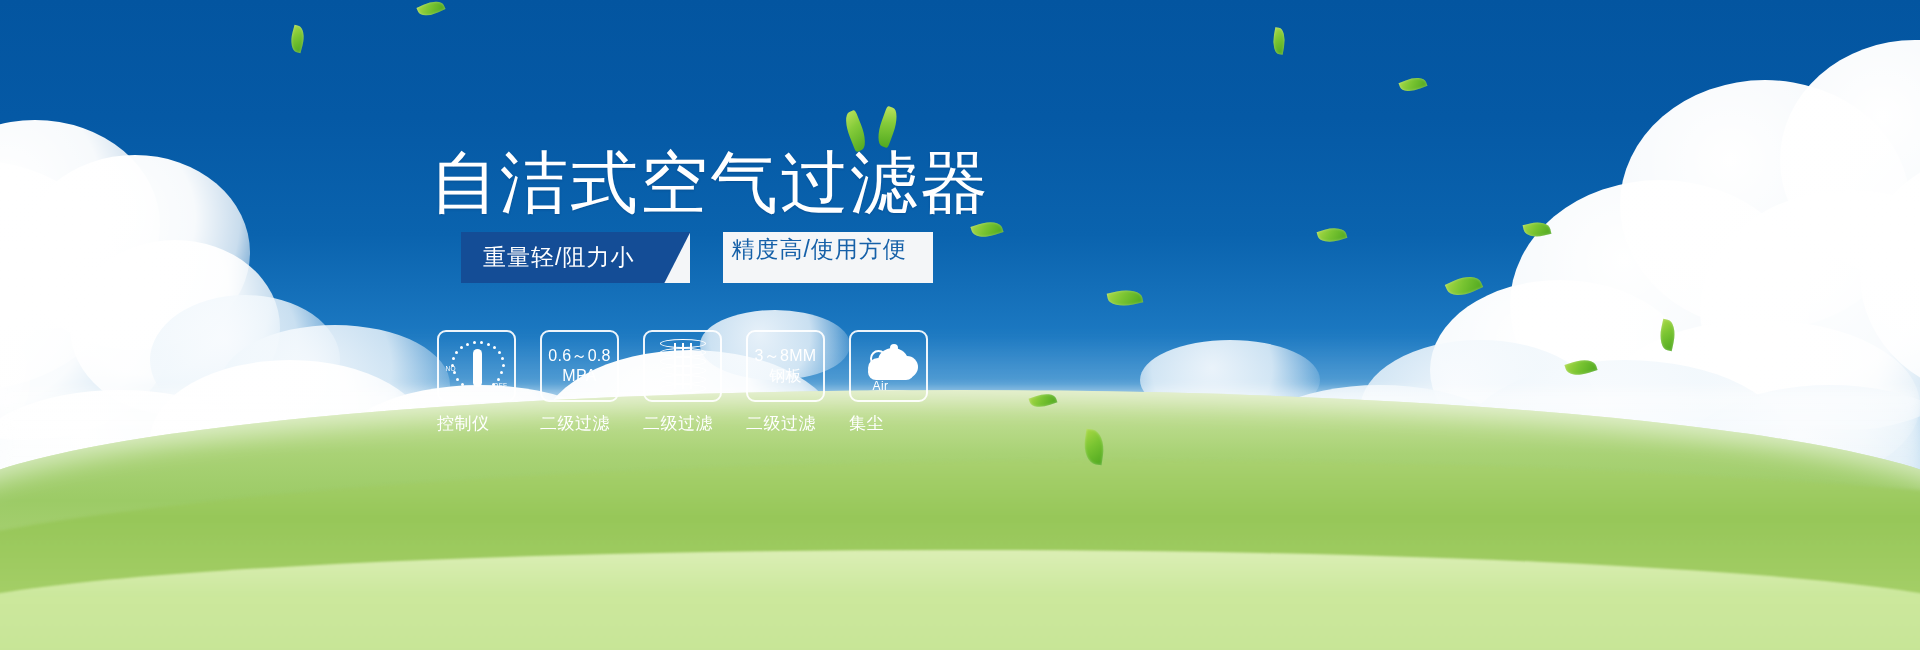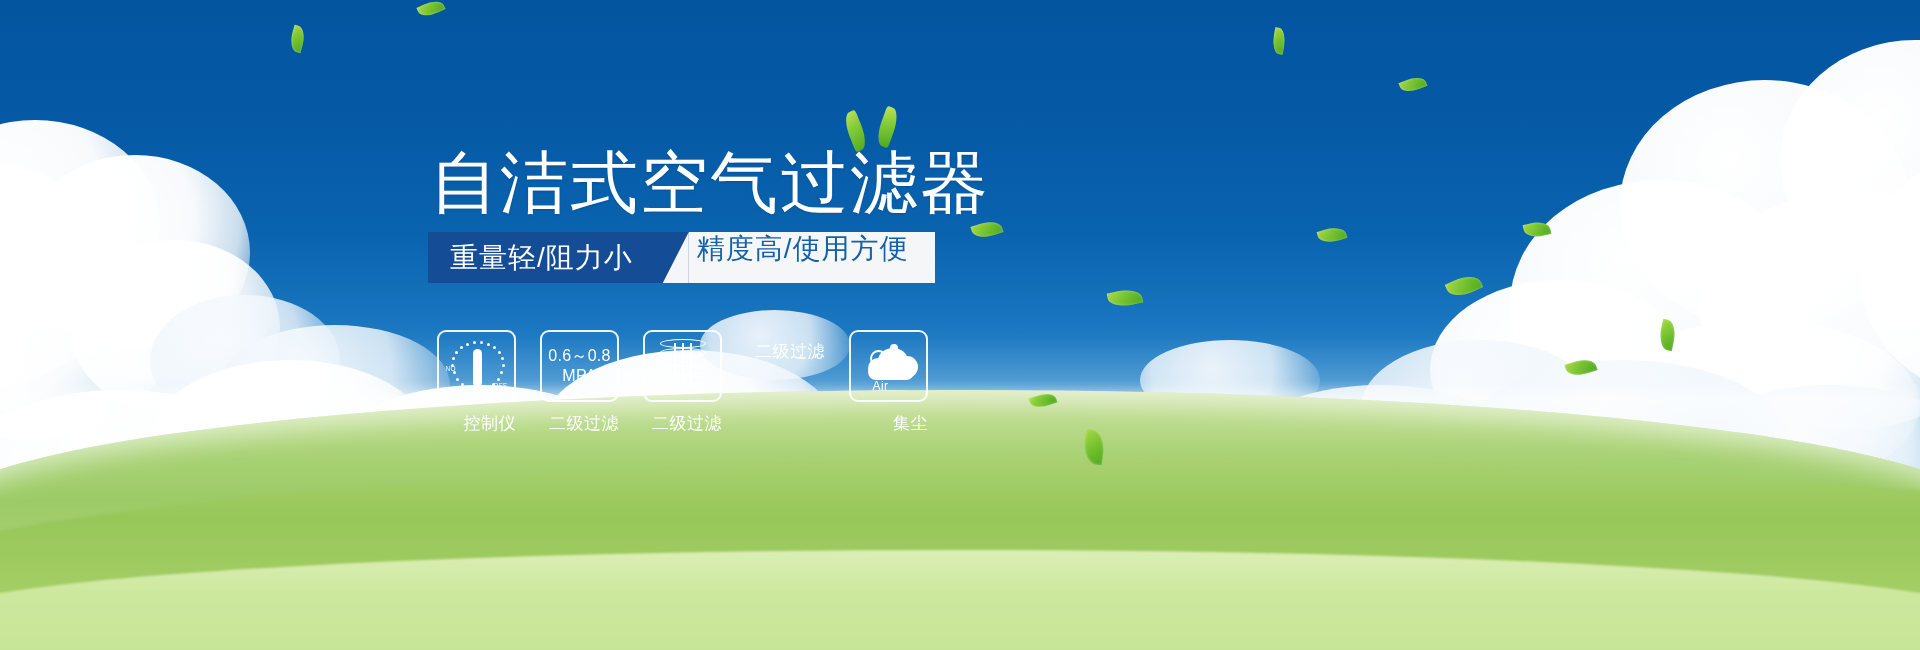--- a/index.html
+++ b/index.html
@@ -171,23 +171,24 @@
     position: absolute;
     left: 428px;
     top: 232px;
     height: 51px;
     display: flex;
     align-items: stretch;
   }
   .subbar .seg {
     display: flex;
     align-items: center;
-    font-size: 28px;
+    font-size: 23px;
     letter-spacing: 1px;
     white-space: nowrap;
+    margin-left: 33px;
   }
   .subbar .seg-a {
     background: #144d96;
     color: #ffffff;
     padding: 0 22px 0 22px;
     padding-right: 30px;
   }
   .subbar .seg-slant {
     width: 26px;
     background: linear-gradient(to bottom right, #144d96 0 50%, #f4f6f8 50% 100%);
@@ -213,21 +214,21 @@
     position: absolute;
     left: 437px;
     top: 330px;
     display: flex;
     gap: 24px;
   }
   .feature {
     width: 79px;
     display: flex;
     flex-direction: column;
-    align-items: flex-end;
+    align-items: flex-start;
   }
   .feature .box {
     width: 79px;
     height: 72px;
     border: 2px solid rgba(255,255,255,0.92);
     border-radius: 9px;
     box-sizing: border-box;
     display: flex;
     align-items: center;
     justify-content: center;
@@ -447,20 +448,24 @@
             <div class="ring" style="top:45px;"></div>
             <div class="barv" style="left:14px;"></div>
             <div class="barv" style="left:22px;"></div>
             <div class="barv" style="left:30px;"></div>
           </div>
         </div>
         <div class="cap">二级过滤</div>
       </div>
 
       <div class="feature">
+        <div class="box">
+          <div class="txt">3～8MM
+钢板</div>
+        </div>
         <div class="cap">二级过滤</div>
       </div>
 
       <div class="feature">
         <div class="box">
           <div class="airicon">
             <div class="c" style="left:18px; top:8px;  width:30px; height:26px;"></div>
             <div class="c" style="left:36px; top:16px; width:22px; height:22px;"></div>
             <div class="c" style="left:8px;  top:18px; width:20px; height:20px;"></div>
             <div class="base"></div>

